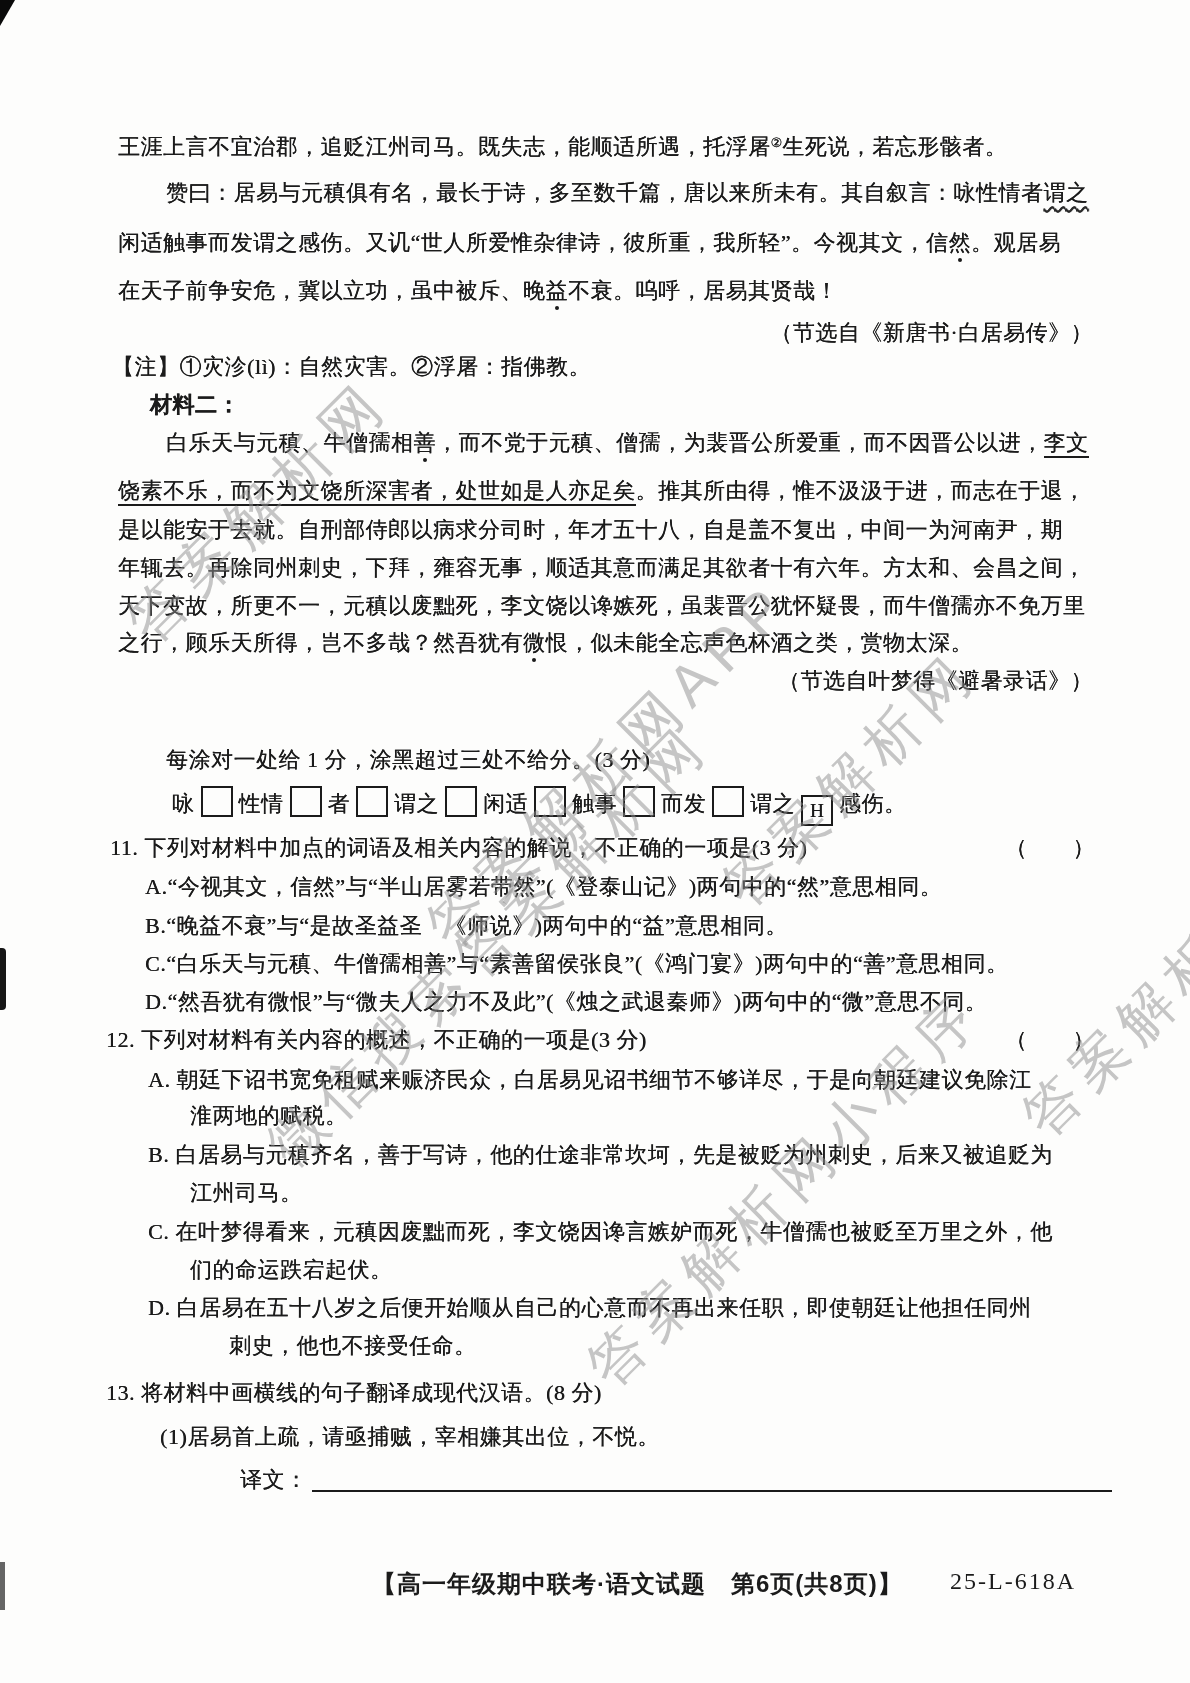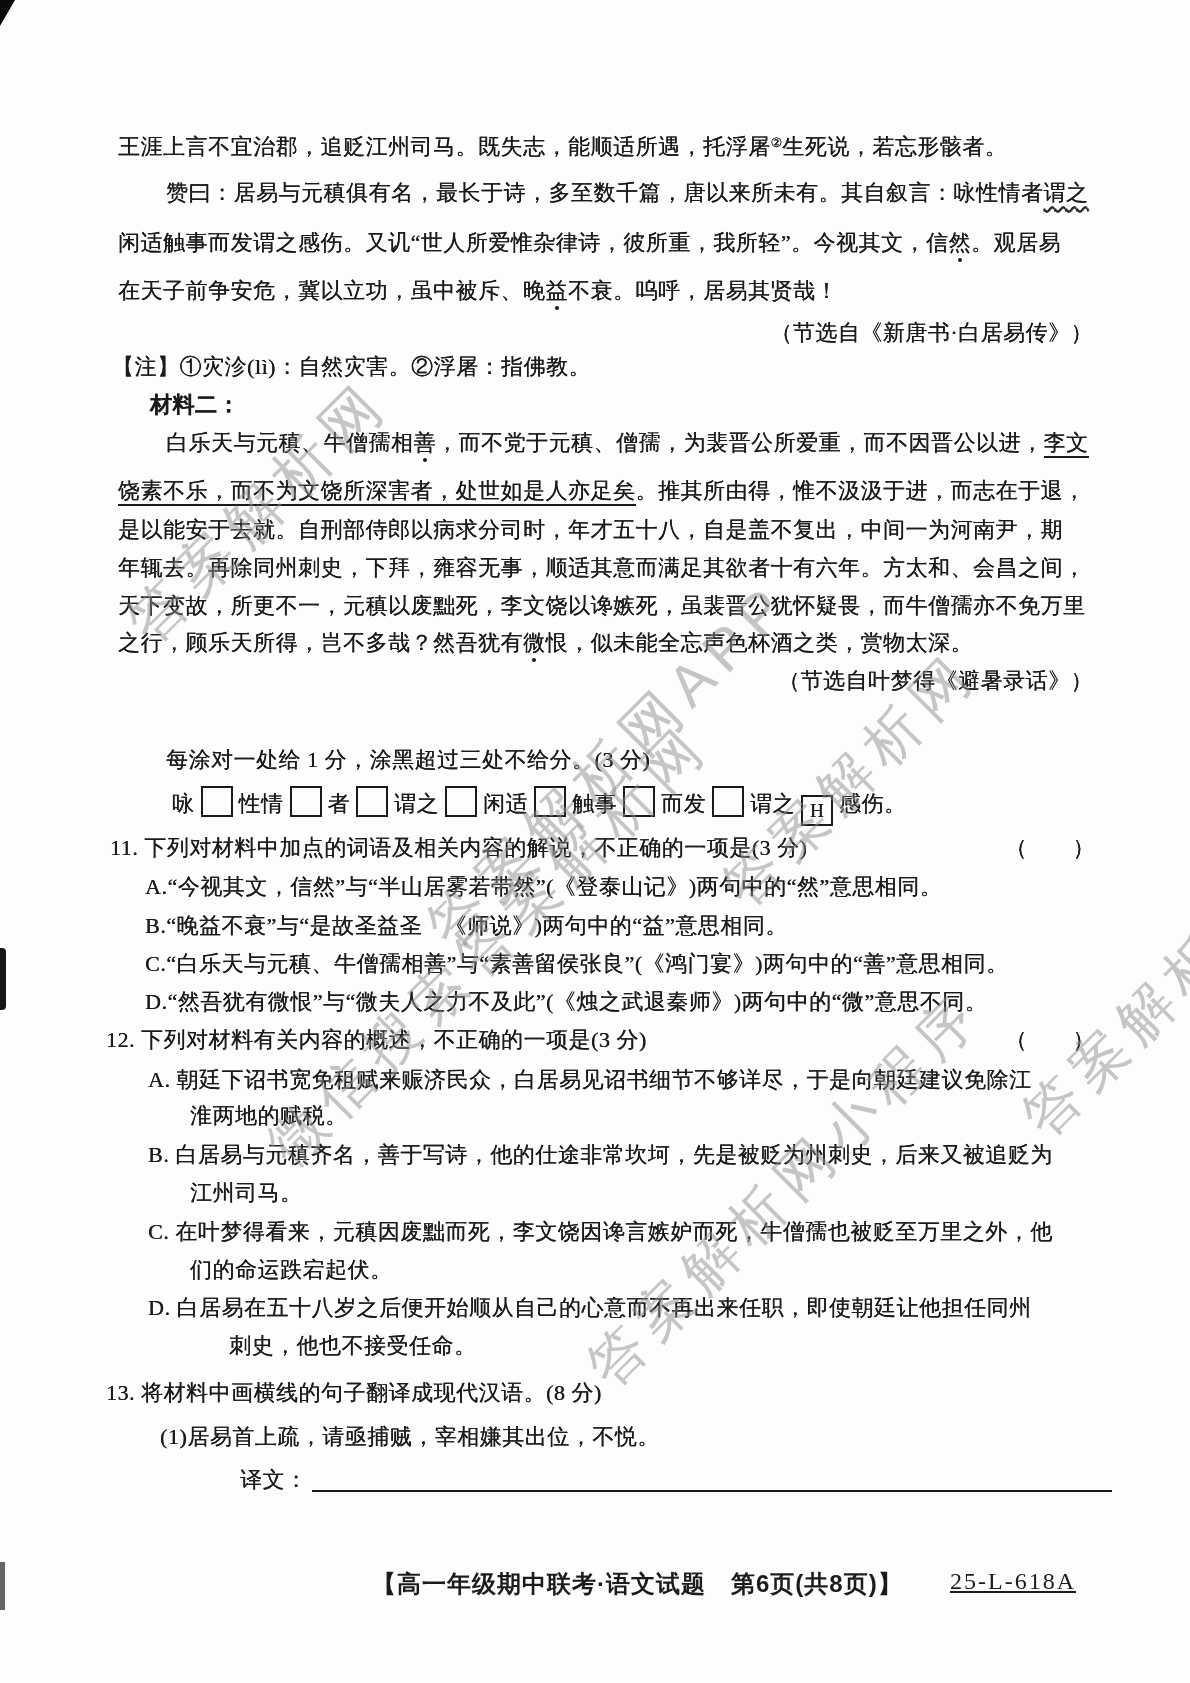--- a/index.html
+++ b/index.html
@@ -35,21 +35,20 @@
     font-family:"Liberation Sans","DejaVu Sans",sans-serif;font-weight:400;
     pointer-events:none;
   }
   #footer-title{
     position:absolute;left:372px;top:1568px;font-size:24px;font-weight:700;
     font-family:"Liberation Sans","DejaVu Sans",sans-serif;letter-spacing:1px;
   }
   #footer-code{
     position:absolute;left:950px;top:1568px;font-size:24px;letter-spacing:2px;
     font-family:"Liberation Serif","DejaVu Serif",serif;
-    text-decoration:underline;
   }
   .artifact{position:absolute;background:#0a0a0a;}
   #artifact-corner{top:0;left:0;width:15px;height:26px;clip-path:polygon(0 0,100% 0,0 100%);}
   #artifact-left{left:0;top:948px;width:6px;height:62px;border-radius:0 4px 4px 0;background:#161616;}
   #artifact-bottom{left:0;top:1562px;width:5px;height:48px;background:#4a4a4a;opacity:.85;}
 </style>
 </head>
 <body>
 
 <div id="sheet">

